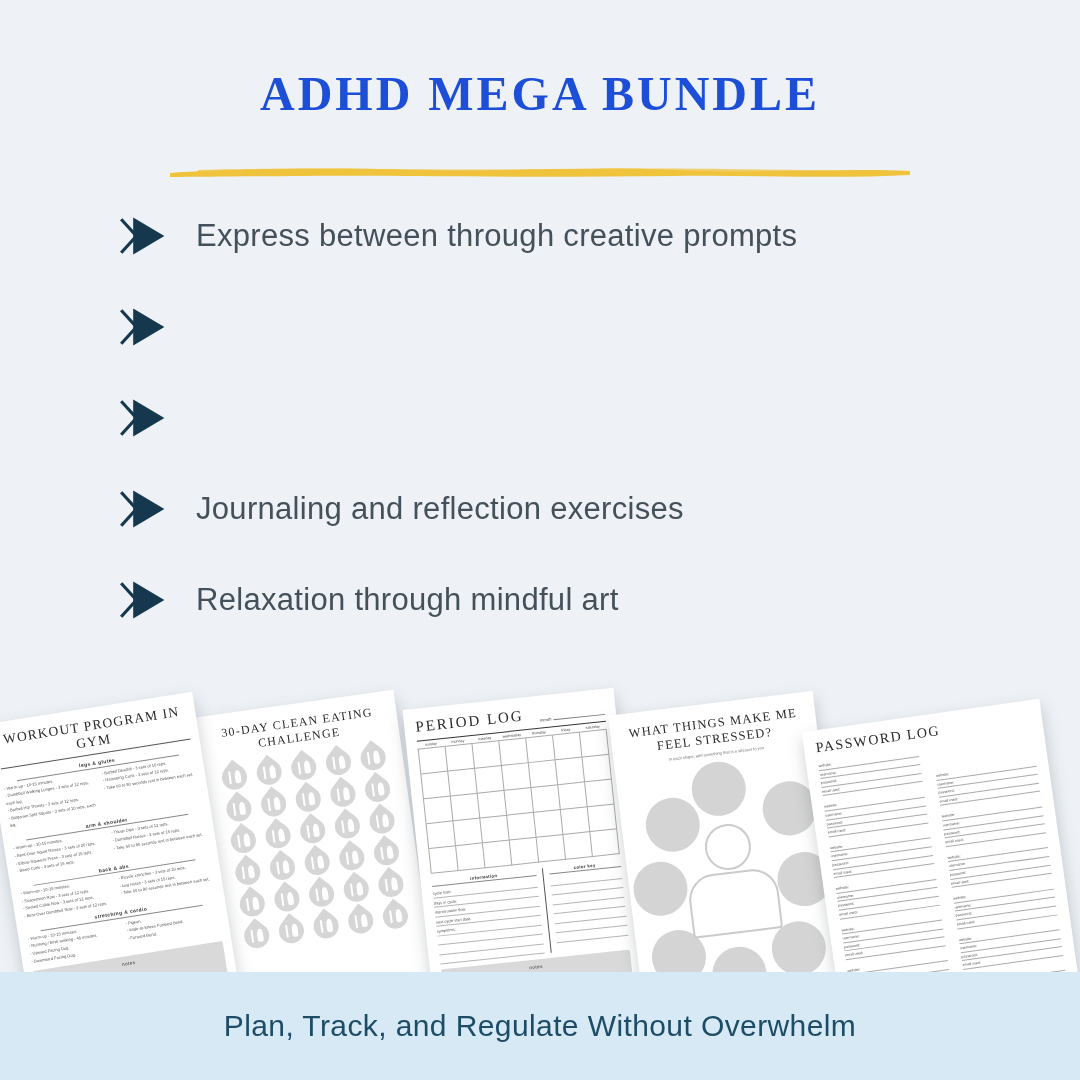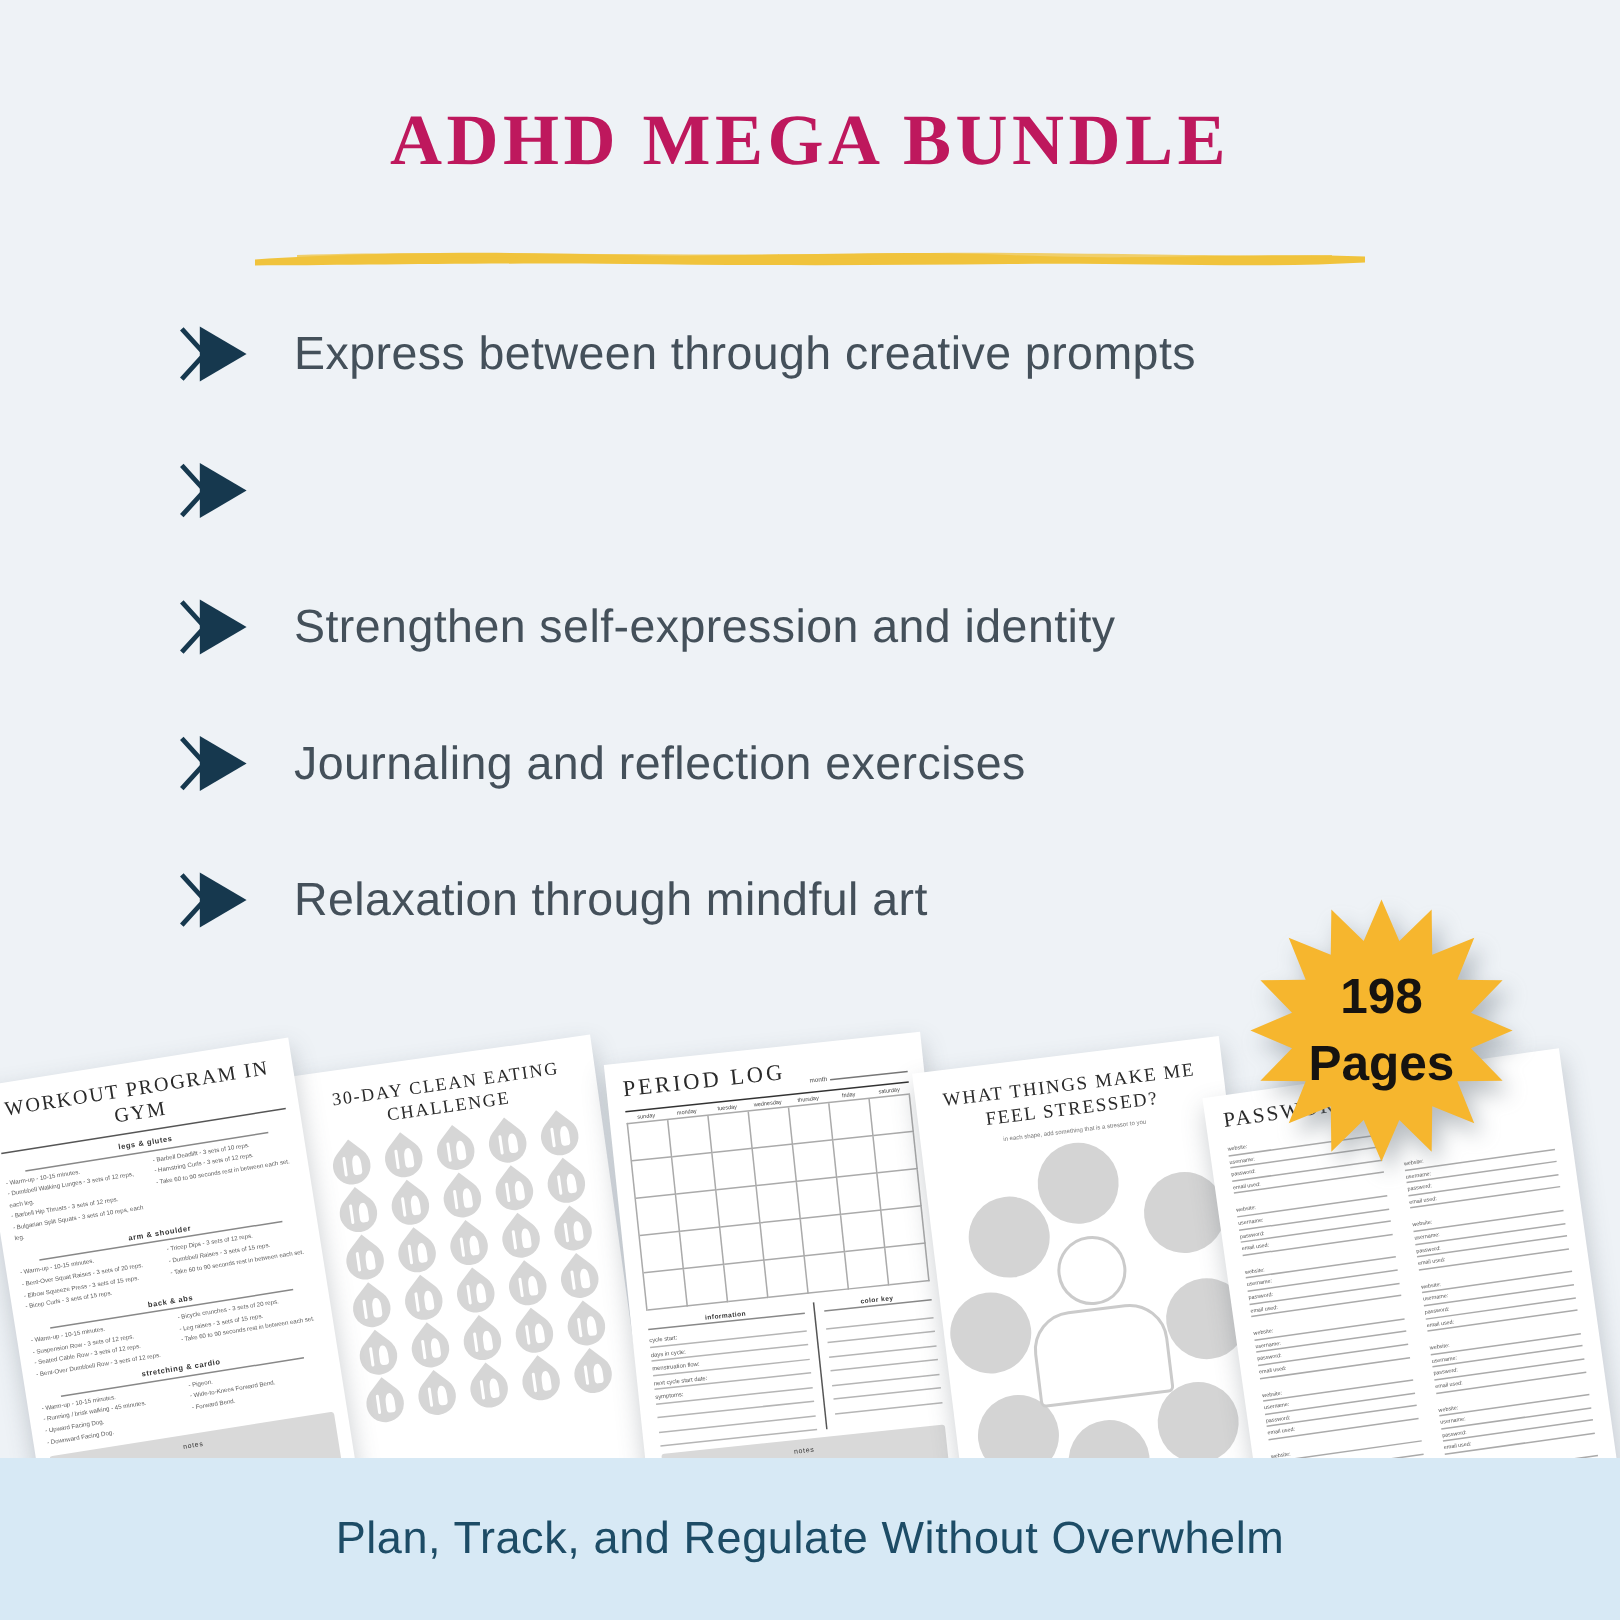--- a/index.html
+++ b/index.html
@@ -4,21 +4,21 @@
 <style>
   html,body{margin:0;padding:0;}
   .canvas{
     position:relative;width:1080px;height:1080px;overflow:hidden;
     background:#eef2f6;font-family:"Liberation Sans",sans-serif;
   }
   
   .main-title{
     position:absolute;top:66px;left:0;width:1080px;text-align:center;
     font-family:"Liberation Serif",serif;font-weight:700;
-    font-size:48px;letter-spacing:3px;color:#be185d;
+    font-size:48px;letter-spacing:3px;color:#1d4ed8;
   }
   .brush{position:absolute;top:162px;left:168px;}
   
   .features{position:absolute;top:190px;left:118px;width:860px;}
   .feature{display:flex;align-items:center;height:91px;}
   .feature .chev{flex:0 0 48px;margin-right:30px;}
   .feature .txt{
     font-size:31px;color:#44505a;letter-spacing:.3px;line-height:1.2;
   }
   
@@ -148,21 +148,20 @@
       <svg class="chev" width="48" height="40" viewBox="0 0 60 48">
         <polyline points="4,3 23,24 4,45" fill="none" stroke="#16384e" stroke-width="4"></polyline>
         <polygon points="19,1 58,24 19,47" fill="#16384e"></polygon>
       </svg>
     </div>
     <div class="feature">
       <svg class="chev" width="48" height="40" viewBox="0 0 60 48">
         <polyline points="4,3 23,24 4,45" fill="none" stroke="#16384e" stroke-width="4"></polyline>
         <polygon points="19,1 58,24 19,47" fill="#16384e"></polygon>
       </svg>
-      <span class="txt">Strengthen self-expression and identity</span>
     </div>
     <div class="feature">
       <svg class="chev" width="48" height="40" viewBox="0 0 60 48">
         <polyline points="4,3 23,24 4,45" fill="none" stroke="#16384e" stroke-width="4"></polyline>
         <polygon points="19,1 58,24 19,47" fill="#16384e"></polygon>
       </svg>
       <span class="txt">Journaling and reflection exercises</span>
     </div>
     <div class="feature">
       <svg class="chev" width="48" height="40" viewBox="0 0 60 48">
@@ -503,27 +502,18 @@
           <div class="pw-entry">
             <div class="pw-row">website:</div>
             <div class="pw-row">username:</div>
             <div class="pw-row">password:</div>
             <div class="pw-row">email used:</div>
           </div>
         </div>
     </div>
   </div>
 
-  <div class="badge">
-    <svg width="190" height="190" viewBox="0 0 200 200">
-      <polygon fill="#f6b62e" points="100,8 112.5,37.2 135.2,15 135.6,46.8 165.1,34.9 153.2,64.4 185,64.8 162.8,87.5 192,100 162.8,112.5 185,135.2 153.2,135.6 165.1,165.1 135.6,153.2 135.2,185 112.5,162.8 100,192 87.5,162.8 64.8,185 64.4,153.2 34.9,165.1 46.8,135.6 15,135.2 37.2,112.5 8,100 37.2,87.5 15,64.8 46.8,64.4 34.9,34.9 64.4,46.8 64.8,15 87.5,37.2"></polygon>
-    </svg>
-    <div class="badge-text">
-      <span>198</span>
-      <span>Pages</span>
-    </div>
-  </div>
 
   <div class="footer">
     <div class="tagline">Plan, Track, and Regulate Without Overwhelm</div>
   </div>
 
 </div>
 
 </body></html>

